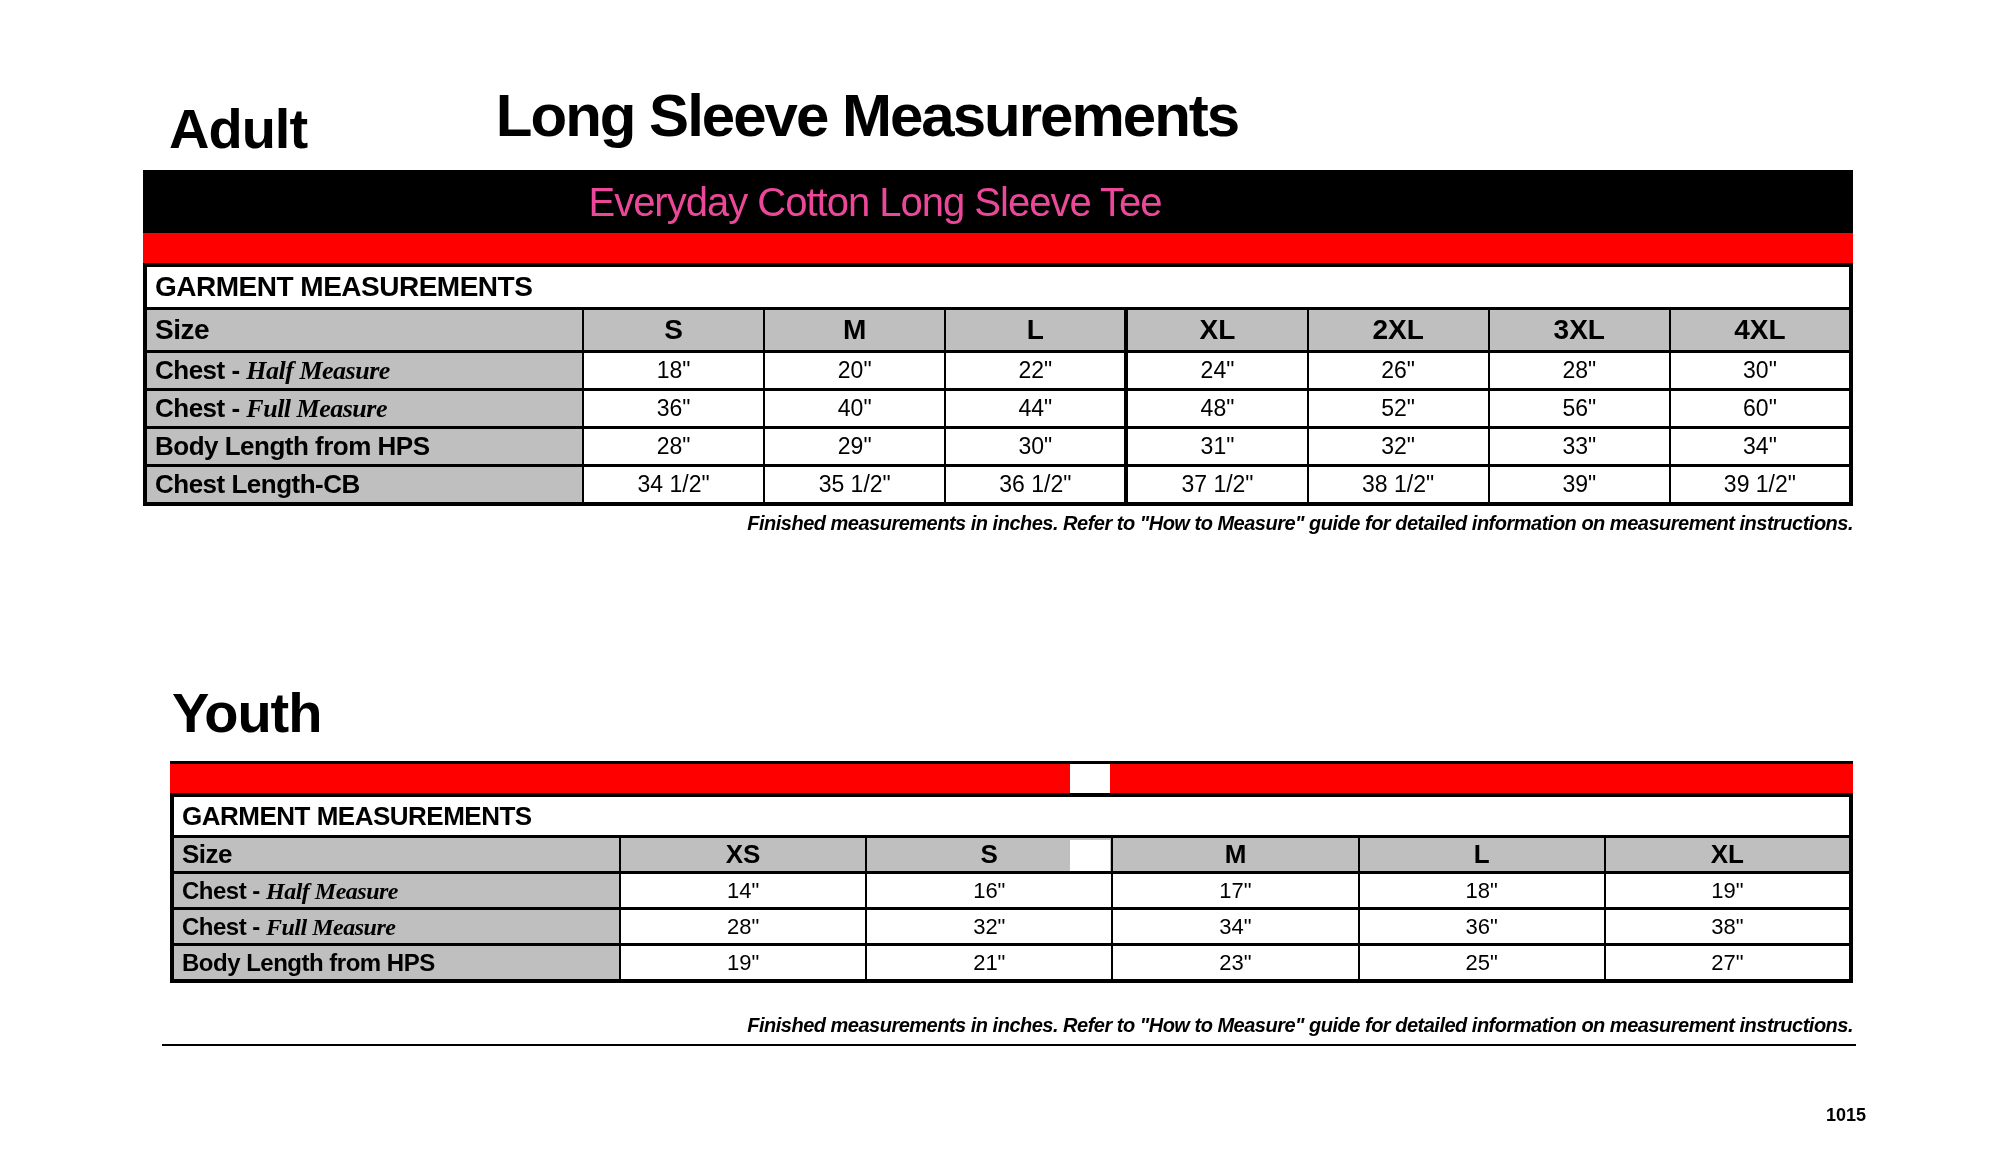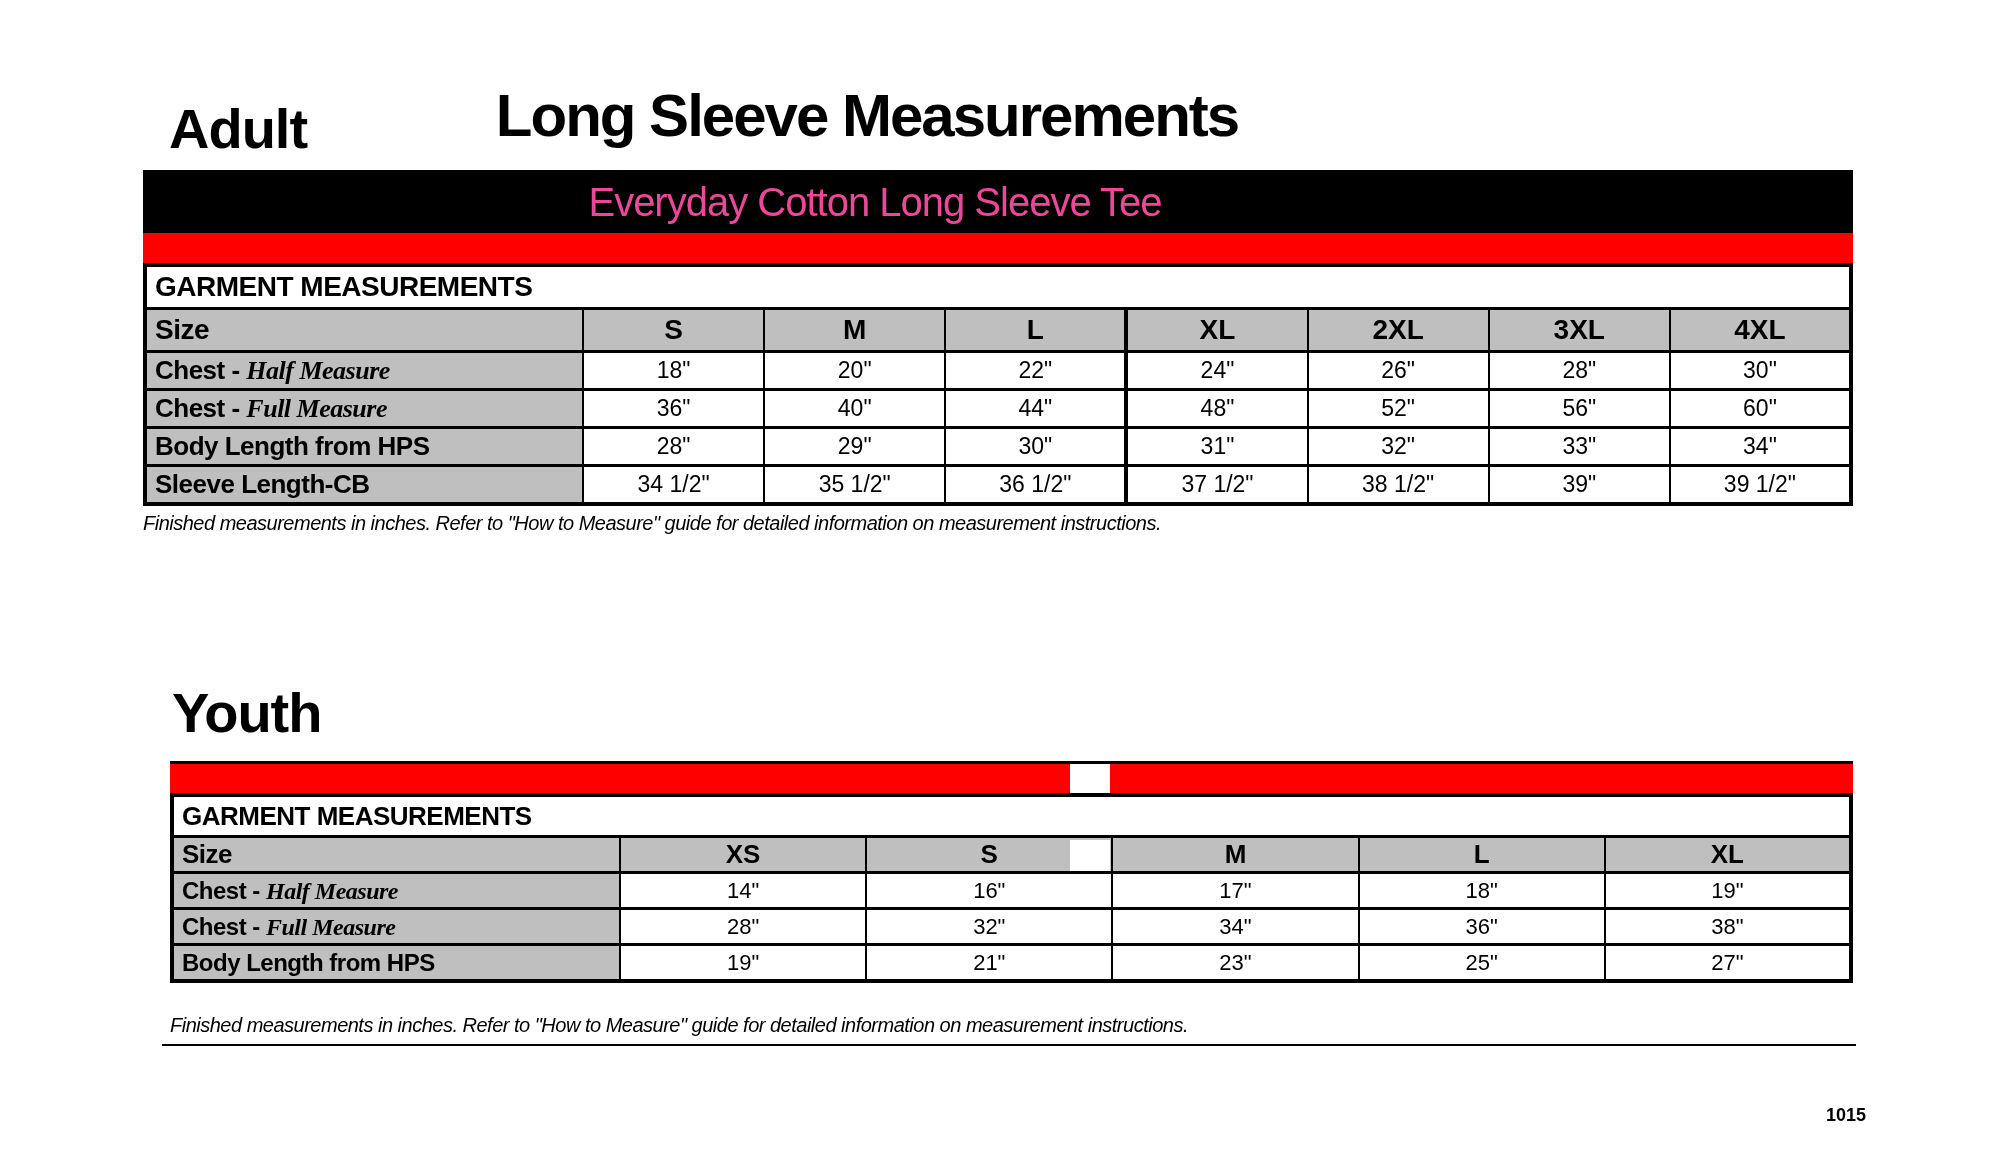--- a/index.html
+++ b/index.html
@@ -49,21 +49,21 @@
   .adult-wrap td.thickL{border-left-width:4px;}
 
   .youth-wrap td.gm{height:36px;font-size:26px;}
   .youth-wrap td.lbl{font-size:24px;}
   .youth-wrap tr.size-row td{height:30px;font-size:26px;}
   .youth-wrap tr.data-row td{height:31px;}
   .youth-wrap td.val{font-size:22px;}
   .size-gap{position:absolute;left:900px;top:47px;width:40px;height:31px;background:#fff;}
 
   .footnote{
-    position:absolute;text-align:left;font-size:20px;font-weight:normal;font-style:italic;letter-spacing:-0.5px;
+    position:absolute;text-align:right;font-size:20px;font-weight:bold;font-style:italic;letter-spacing:-0.5px;
   }
   .adult-footnote{left:143px;top:512px;width:1710px;}
   .youth-footnote{left:170px;top:1014px;width:1683px;}
   .bottom-rule{position:absolute;left:162px;top:1044px;width:1694px;height:2px;background:#000;}
   .page-num{position:absolute;left:1790px;top:1058px;width:76px;text-align:right;font-size:18px;font-weight:bold;margin-top:47px;}
 </style>
 </head>
 <body>
 
 <div class="page">
@@ -128,21 +128,21 @@
         <td class="lbl"><span>Body Length from HPS</span><span class="em"></span></td>
         <td class="val">28"</td>
         <td class="val">29"</td>
         <td class="val">30"</td>
         <td class="val thickL">31"</td>
         <td class="val">32"</td>
         <td class="val">33"</td>
         <td class="val">34"</td>
       </tr>
       <tr class="data-row">
-        <td class="lbl"><span>Sleeve Length-CB</span><span class="em"></span></td>
+        <td class="lbl"><span>Chest Length-CB</span><span class="em"></span></td>
         <td class="val">34 1/2"</td>
         <td class="val">35 1/2"</td>
         <td class="val">36 1/2"</td>
         <td class="val thickL">37 1/2"</td>
         <td class="val">38 1/2"</td>
         <td class="val">39"</td>
         <td class="val">39 1/2"</td>
       </tr>
     </tbody>
       </table>

